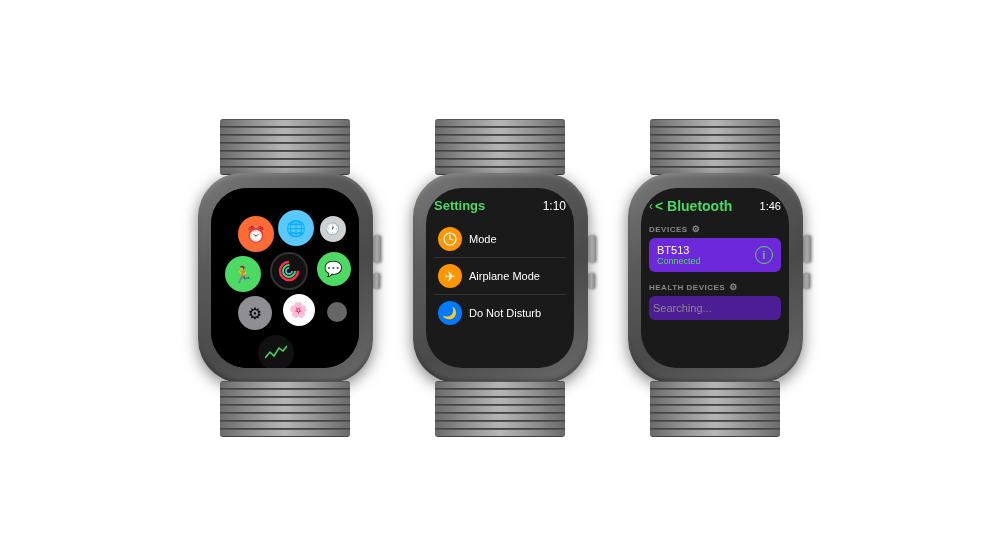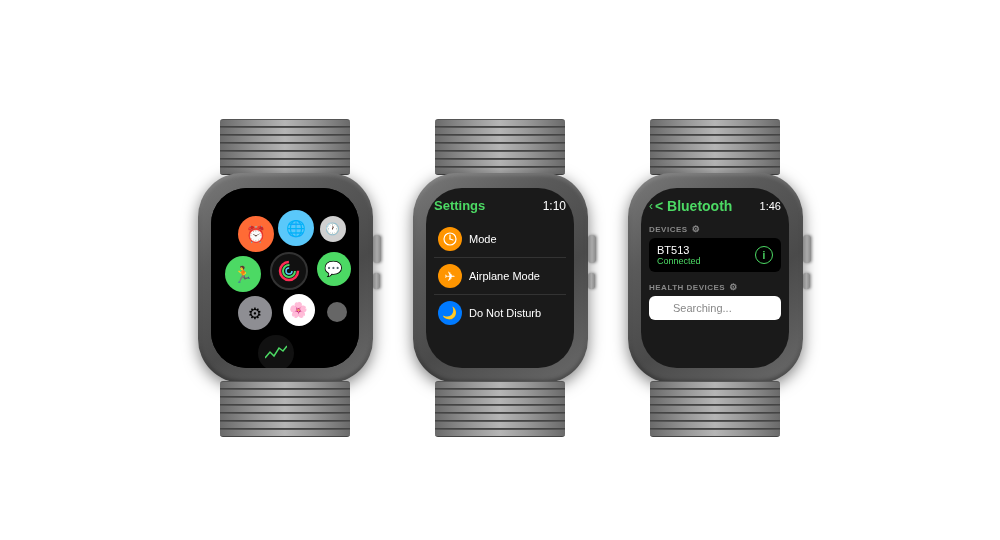--- a/index.html
+++ b/index.html
@@ -255,21 +255,21 @@
       font-weight: 600;
       letter-spacing: 0.5px;
       text-transform: uppercase;
       margin-bottom: 4px;
       display: flex;
       align-items: center;
       gap: 4px;
     }
 
     .bt-device-row {
-      background: #000000;
+      background: #6d28d9;
       border-radius: 6px;
       padding: 6px 8px;
       margin-bottom: 10px;
       display: flex;
       align-items: center;
       justify-content: space-between;
     }
 
     .bt-device-name {
       color: #fff;
@@ -289,23 +289,23 @@
       border: 1.5px solid #4cd964;
       display: flex;
       align-items: center;
       justify-content: center;
       color: #4cd964;
       font-size: 10px;
       font-weight: 600;
     }
 
     .bt-searching-row {
-      background: #ffffff;
+      background: #4c1d95;
       border-radius: 6px;
-      padding: 6px 24px;
+      padding: 6px 4px;
       color: #888;
       font-size: 11px;
     }
 
   </style>
 </head>
 <body>
 
 <div class="watches-container">
 

